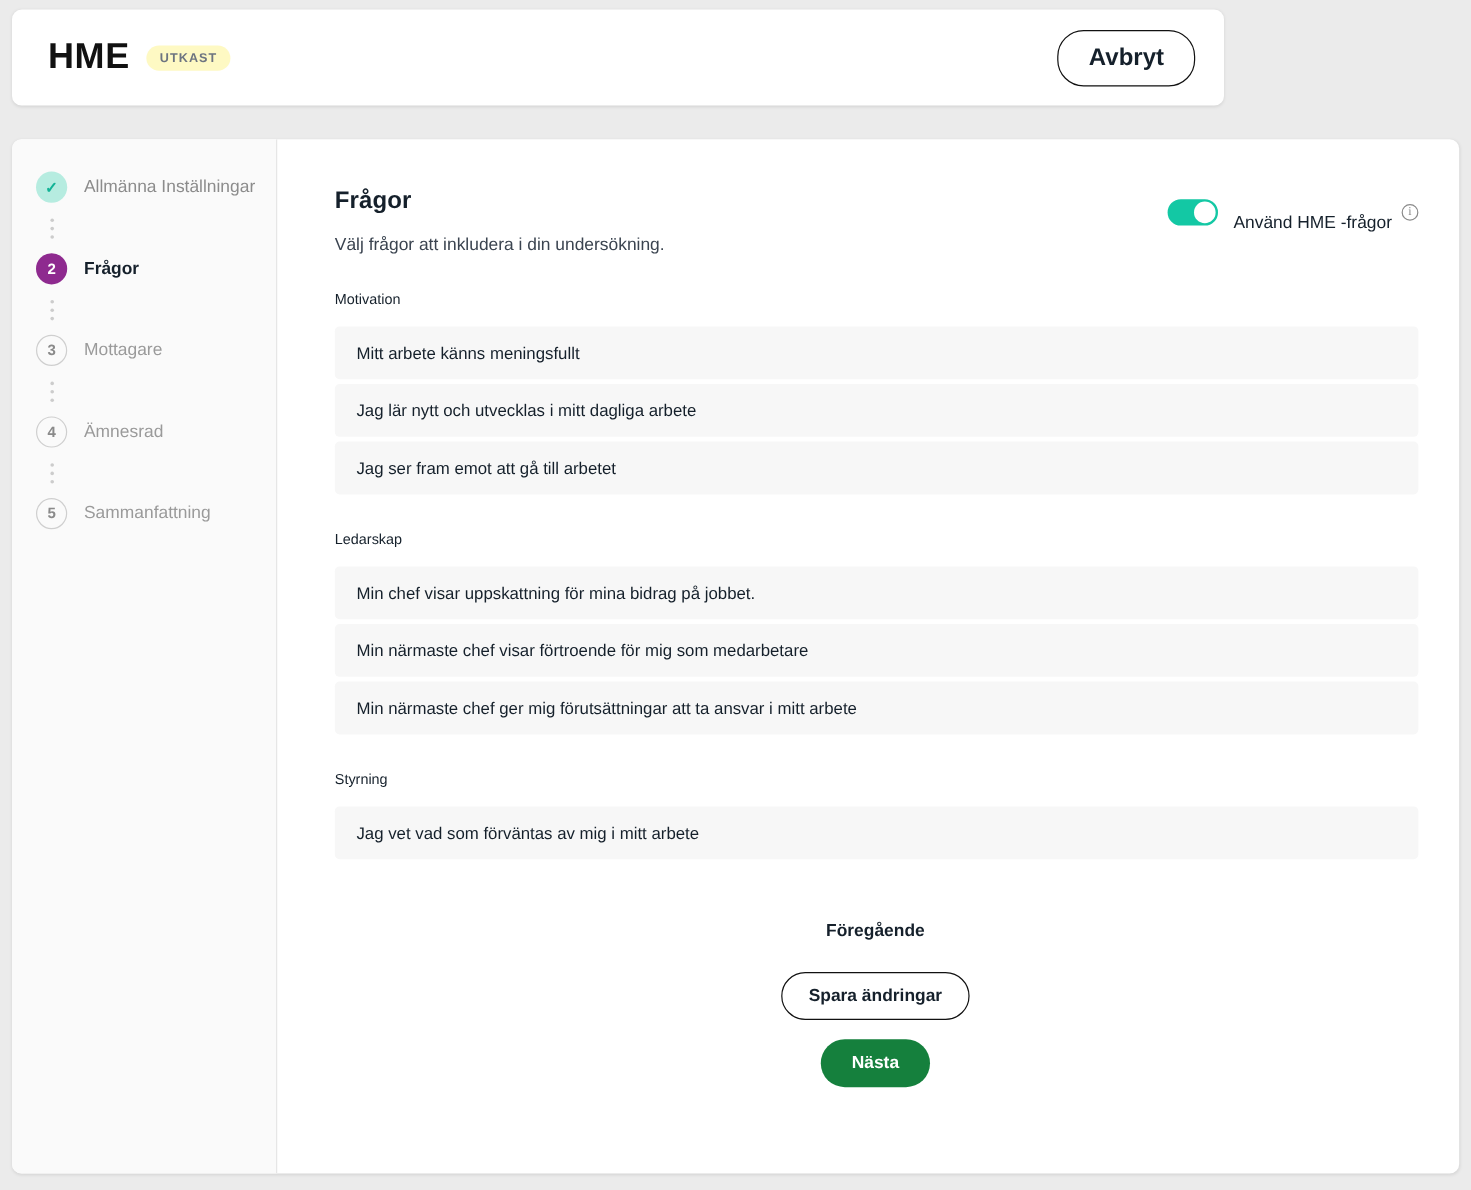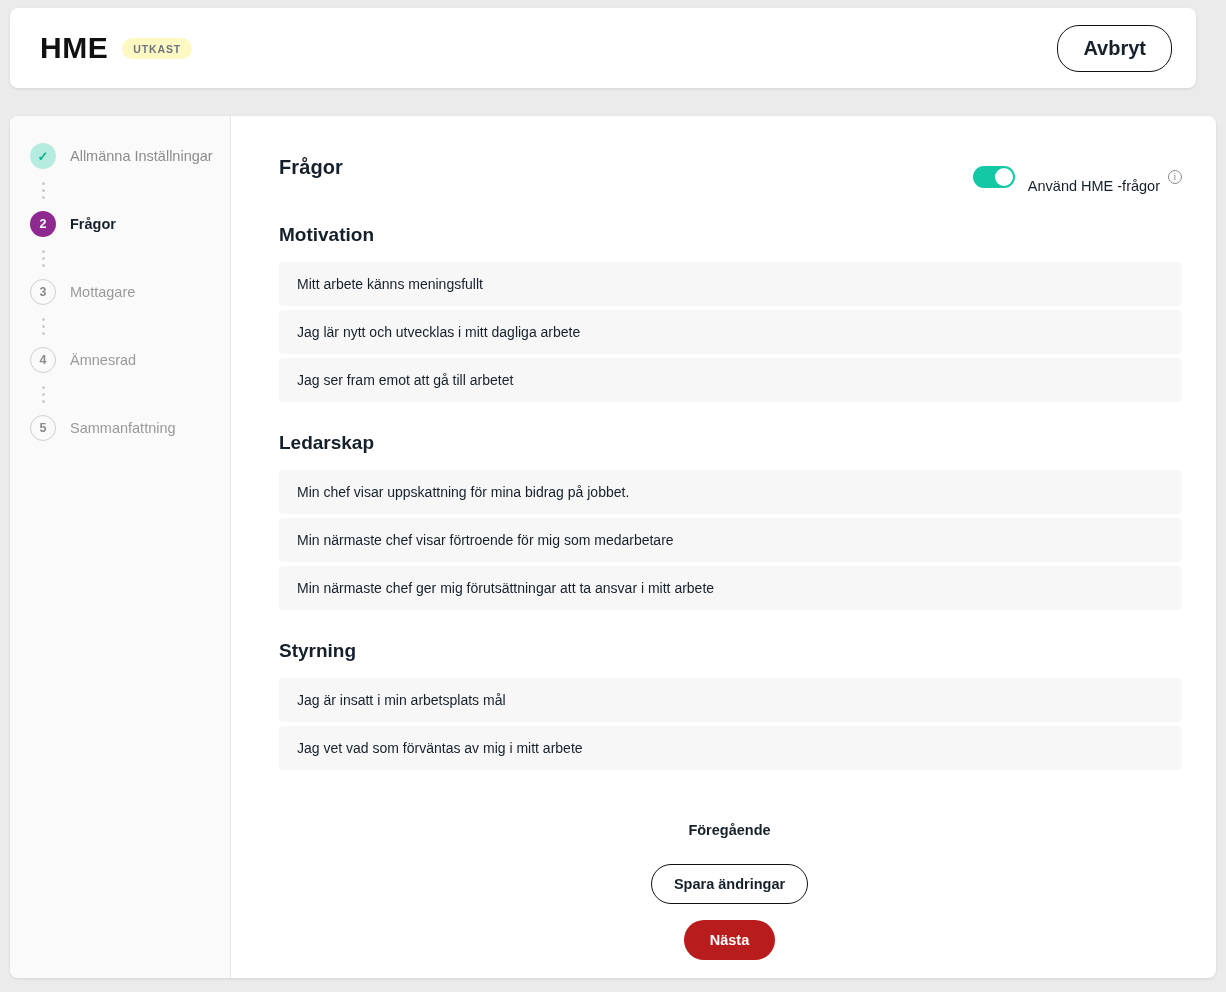--- a/index.html
+++ b/index.html
@@ -10,21 +10,21 @@
     background: #ebebeb;
     font-family: "Liberation Sans", sans-serif;
     -webkit-font-smoothing: antialiased;
   }
 
   
   .header-card {
     position: absolute;
     left: 10px;
     top: 8px;
-    width: 1186px;
+    width: 1010px;
     height: 80px;
     background: #ffffff;
     border-radius: 8px;
     box-shadow: 0 1px 3px rgba(0,0,0,0.10);
     display: flex;
     align-items: center;
     padding: 0 24px 0 30px;
   }
   .brand-title {
     font-size: 30px;
@@ -189,22 +189,22 @@
     font-size: 10px;
     line-height: 12px;
     text-align: center;
     font-family: "Liberation Serif", serif;
     cursor: pointer;
   }
 
   
   .group { margin-top: 30px; }
   .group-title {
-    font-size: 19px;
-    font-weight: bold;
+    font-size: 12px;
+    font-weight: normal;
     color: #15202b;
     margin-bottom: 16px;
   }
   .q-row {
     height: 44px;
     background: #f7f7f7;
     border-radius: 4px;
     display: flex;
     align-items: center;
     padding-left: 18px;
@@ -240,21 +240,21 @@
     border-radius: 22px;
     font-family: "Liberation Sans", sans-serif;
     font-size: 14.5px;
     font-weight: bold;
     color: #15202b;
     padding: 11px 22px;
     cursor: pointer;
   }
   .btn-next {
     border: none;
-    background: #b91c1c;
+    background: #15803d;
     border-radius: 22px;
     font-family: "Liberation Sans", sans-serif;
     font-size: 14.5px;
     font-weight: bold;
     color: #ffffff;
     padding: 12px 26px;
     cursor: pointer;
   }
 </style>
 </head>
@@ -322,20 +322,21 @@
       <div class="step-label">Sammanfattning</div>
     </div>
 
   </div>
 
   <div class="content">
 
     <div class="content-head">
       <div class="head-texts">
         <div class="page-title">Frågor</div>
+        <div class="page-subtitle">Välj frågor att inkludera i din undersökning.</div>
       </div>
       <div class="toggle-area">
         <div class="switch">
           <div class="knob"></div>
         </div>
         <div class="toggle-label">Använd HME -frågor</div>
         <div class="info-icon">i</div>
       </div>
     </div>
 
@@ -348,21 +349,20 @@
 
     <div class="group">
       <div class="group-title">Ledarskap</div>
       <div class="q-row">Min chef visar uppskattning för mina bidrag på jobbet.</div>
       <div class="q-row">Min närmaste chef visar förtroende för mig som medarbetare</div>
       <div class="q-row">Min närmaste chef ger mig förutsättningar att ta ansvar i mitt arbete</div>
     </div>
 
     <div class="group">
       <div class="group-title">Styrning</div>
-      <div class="q-row">Jag är insatt i min arbetsplats mål</div>
       <div class="q-row">Jag vet vad som förväntas av mig i mitt arbete</div>
     </div>
 
     <div class="footer">
       <button class="btn-prev">Föregående</button>
       <button class="btn-save">Spara ändringar</button>
       <button class="btn-next">Nästa</button>
     </div>
 
   </div>

